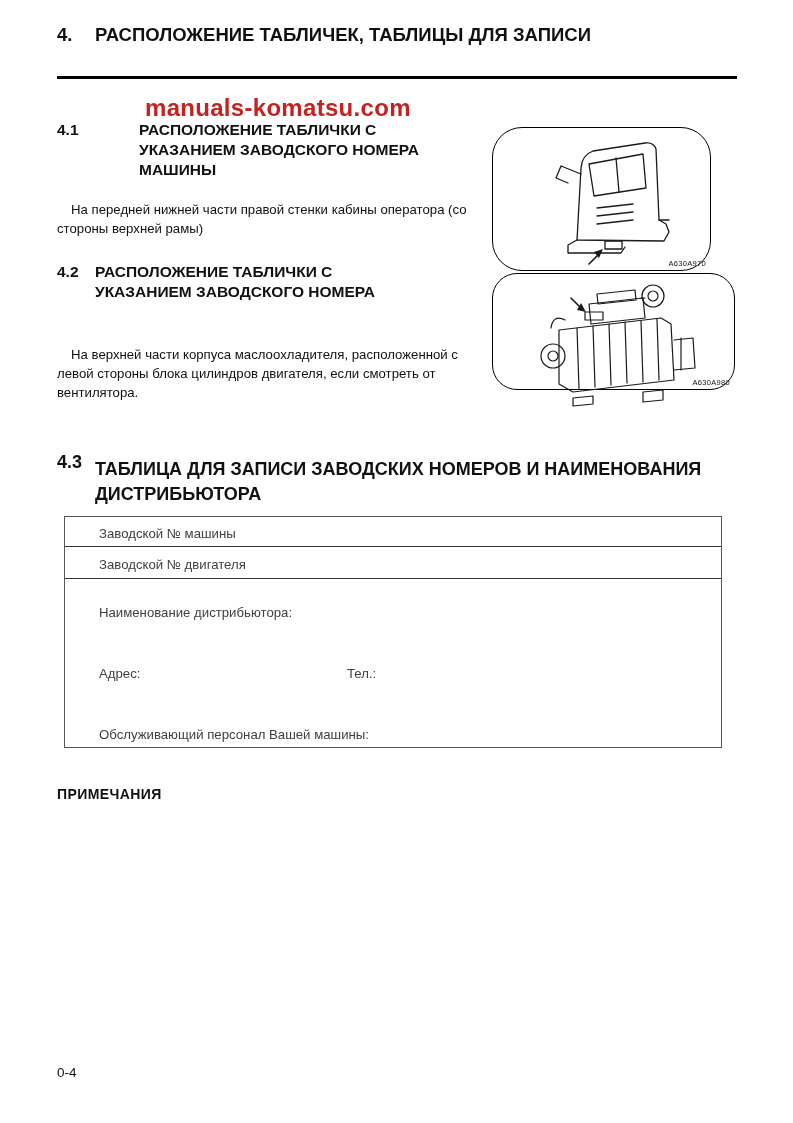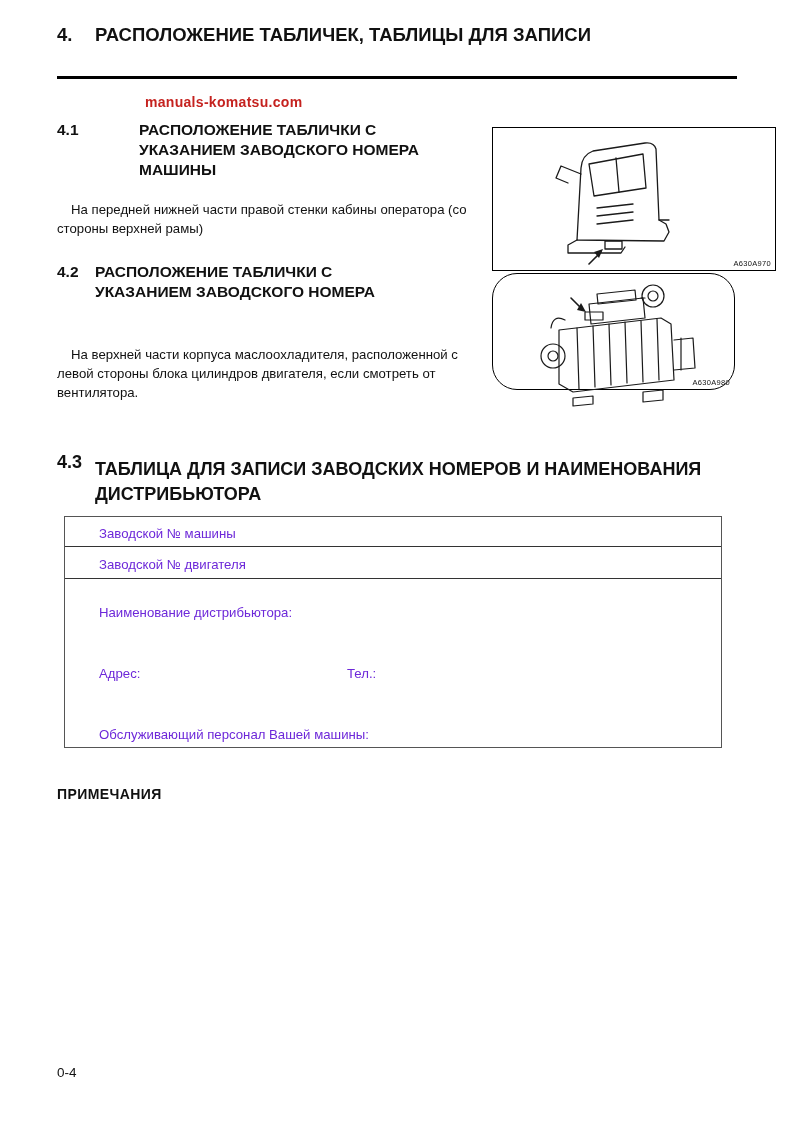--- a/index.html
+++ b/index.html
@@ -16,51 +16,51 @@
   .abs { position:absolute; }
 
   
   .chapter-heading { left:57px; top:22px; width:685px; display:flex; }
   .ch-num { font-weight:bold; font-size:18.5px; line-height:26px; width:38px; flex:0 0 38px; }
   .ch-title { font-weight:bold; font-size:18.5px; line-height:26px; }
   .ch-title span { display:block; }
   .rule { left:57px; top:76px; width:680px; height:3px; background:#000; }
 
   
-  .watermark { left:145px; top:94px; font-size:14px; font-weight:bold; color:#c5221f; letter-spacing:0.3px; }
+  .watermark { left:145px; top:94px; font-size:24px; font-weight:bold; color:#c5221f; letter-spacing:0.3px; }
 
   
   .sec-heading { display:flex; width:440px; }
   .sec-num { font-weight:bold; font-size:15.5px; line-height:20px; width:38px; flex:0 0 38px; }
   .sec-title { font-weight:bold; font-size:15.5px; line-height:20px; }
   .sec-title span { display:block; }
   .sec1-heading { left:57px; top:120px;gap:44px; }
   .sec2-heading { left:57px; top:262px; }
 
   
   .body-text { left:57px; width:432px; font-size:13.2px; line-height:19px; text-indent:14px; }
   .body1 { top:200px; }
   .body2 { top:345px; }
 
   
   .figure-box { border:1px solid #000; background:#fff; }
-  .fig1 { left:492px; top:127px; width:284px; height:144px; }
+  .fig1 { left:492px; top:127px; width:219px; height:144px;border-radius:30px; }
   .fig2 { left:492px; top:273px; width:243px; height:117px;border-radius:25px; }
   .fig-code { position:absolute; right:4px; bottom:2px; font-size:7.5px; color:#111; letter-spacing:0.3px; }
   .figure-box svg { display:block; }
 
   
   .sec3-heading { left:57px; top:450px; display:flex; width:690px; }
   .sec3-num { font-weight:bold; font-size:18px; line-height:25px; width:38px; flex:0 0 38px; }
   .sec3-title { font-weight:bold; font-size:18px; line-height:25px;margin-top:7px; }
   .sec3-title span { display:block; }
 
   
   .form-box { left:64px; top:516px; width:658px; height:232px; border:1px solid #555; }
-  .form-label { position:absolute; font-size:13.2px; color:#6d28d9; white-space:nowrap; }
+  .form-label { position:absolute; font-size:13.2px; color:#404040; white-space:nowrap; }
   .lbl-machine { left:34px; top:9px; }
   .line-machine { position:absolute; left:0; top:29px; width:100%; border-top:1px solid #333; }
   .lbl-engine { left:34px; top:40px; }
   .line-engine { position:absolute; left:0; top:61px; width:100%; border-top:1px solid #333; }
   .lbl-distrib { left:34px; top:88px; }
   .lbl-address { left:34px; top:149px; }
   .lbl-phone  { left:282px; top:149px; }
   .lbl-service { left:34px; top:210px; }
 
   

